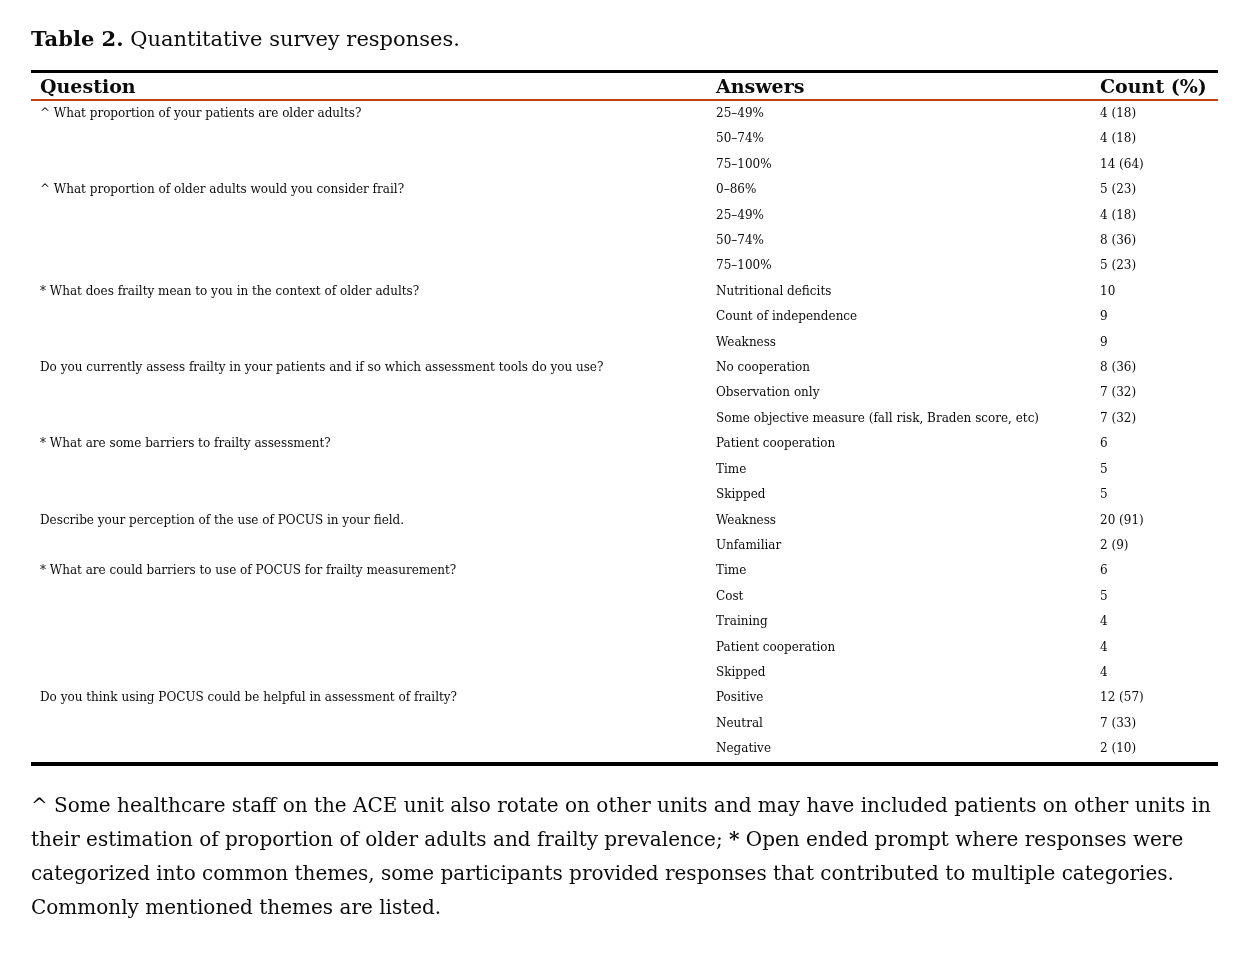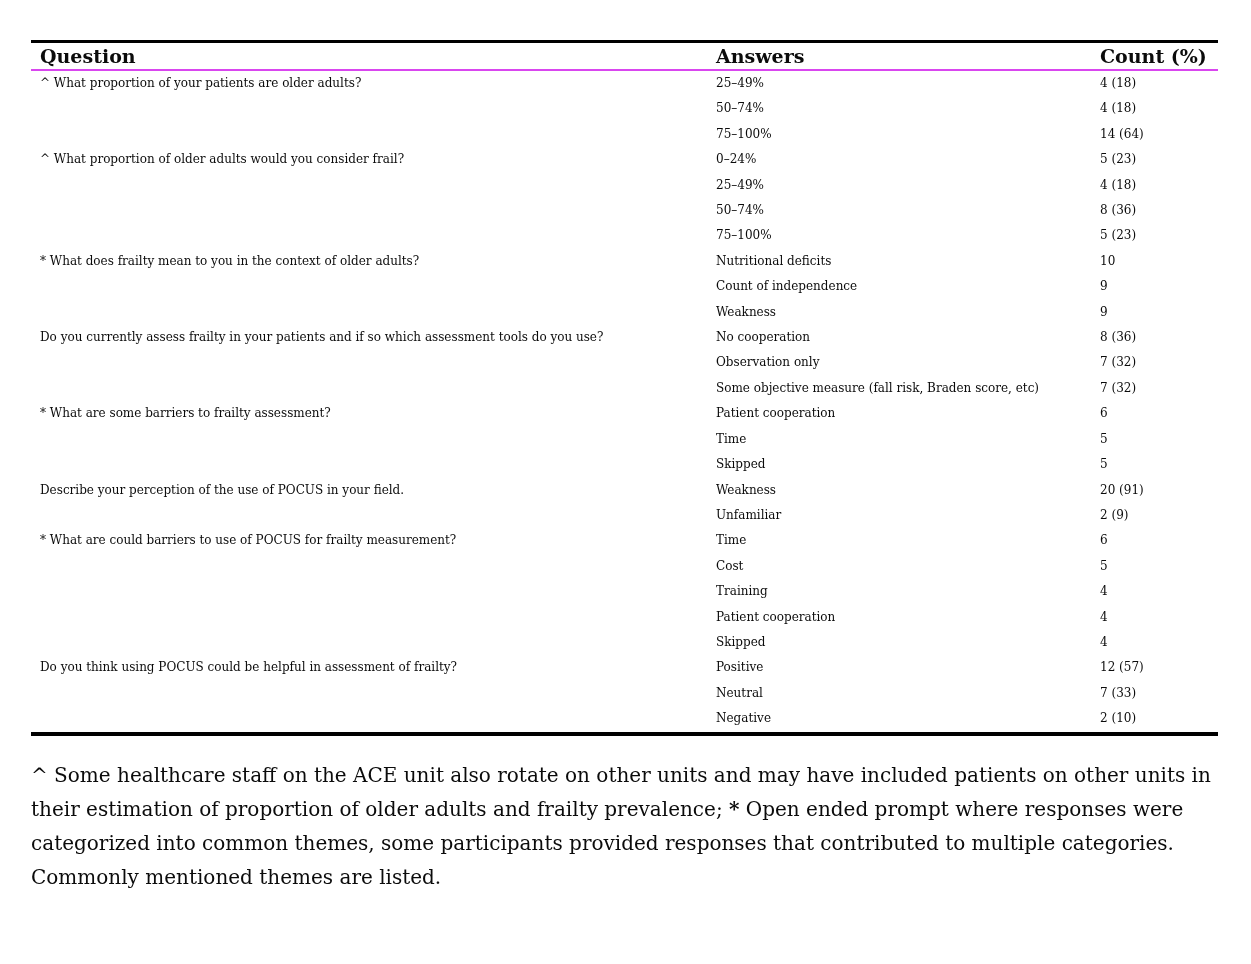--- a/index.html
+++ b/index.html
@@ -37,21 +37,21 @@
   }
   table.survey col.c-question { width: 685px; }
   table.survey col.c-answer   { width: 384px; }
   table.survey col.c-count    { width: 118px; }
   table.survey th {
     text-align: left;
     font-weight: bold;
     font-size: 19px;
     line-height: 26px;
     padding: 0;
-    border-bottom: 2px solid #d946ef;
+    border-bottom: 2px solid #c2410c;
     vertical-align: top;
   }
   table.survey th.question { padding-left: 9px; }
   table.survey td {
     font-size: 12px;
     line-height: 25.4px;
     padding: 0;
     vertical-align: top;
   }
   table.survey td.question {
@@ -70,20 +70,21 @@
     font-size: 20px;
     line-height: 34px;
   }
   .footnote b { font-weight: bold; }
 </style>
 </head>
 <body>
 
 <div class="page">
 
+  <p class="caption"><span class="cap-label">Table 2.</span><span> Quantitative survey responses.</span></p>
 
   <table class="survey">
     <colgroup>
       <col class="c-question">
       <col class="c-answer">
       <col class="c-count">
     </colgroup>
     <thead>
       <tr>
         <th class="question">Question</th>
@@ -100,21 +101,21 @@
         <tr>
           <td class="answer">50–74%</td>
           <td class="count">4 (18)</td>
         </tr>
         <tr>
           <td class="answer">75–100%</td>
           <td class="count">14 (64)</td>
         </tr>
         <tr>
           <td class="question" rowspan="4">^ What proportion of older adults would you consider frail?</td>
-          <td class="answer">0–24%</td>
+          <td class="answer">0–86%</td>
           <td class="count">5 (23)</td>
         </tr>
         <tr>
           <td class="answer">25–49%</td>
           <td class="count">4 (18)</td>
         </tr>
         <tr>
           <td class="answer">50–74%</td>
           <td class="count">8 (36)</td>
         </tr>

